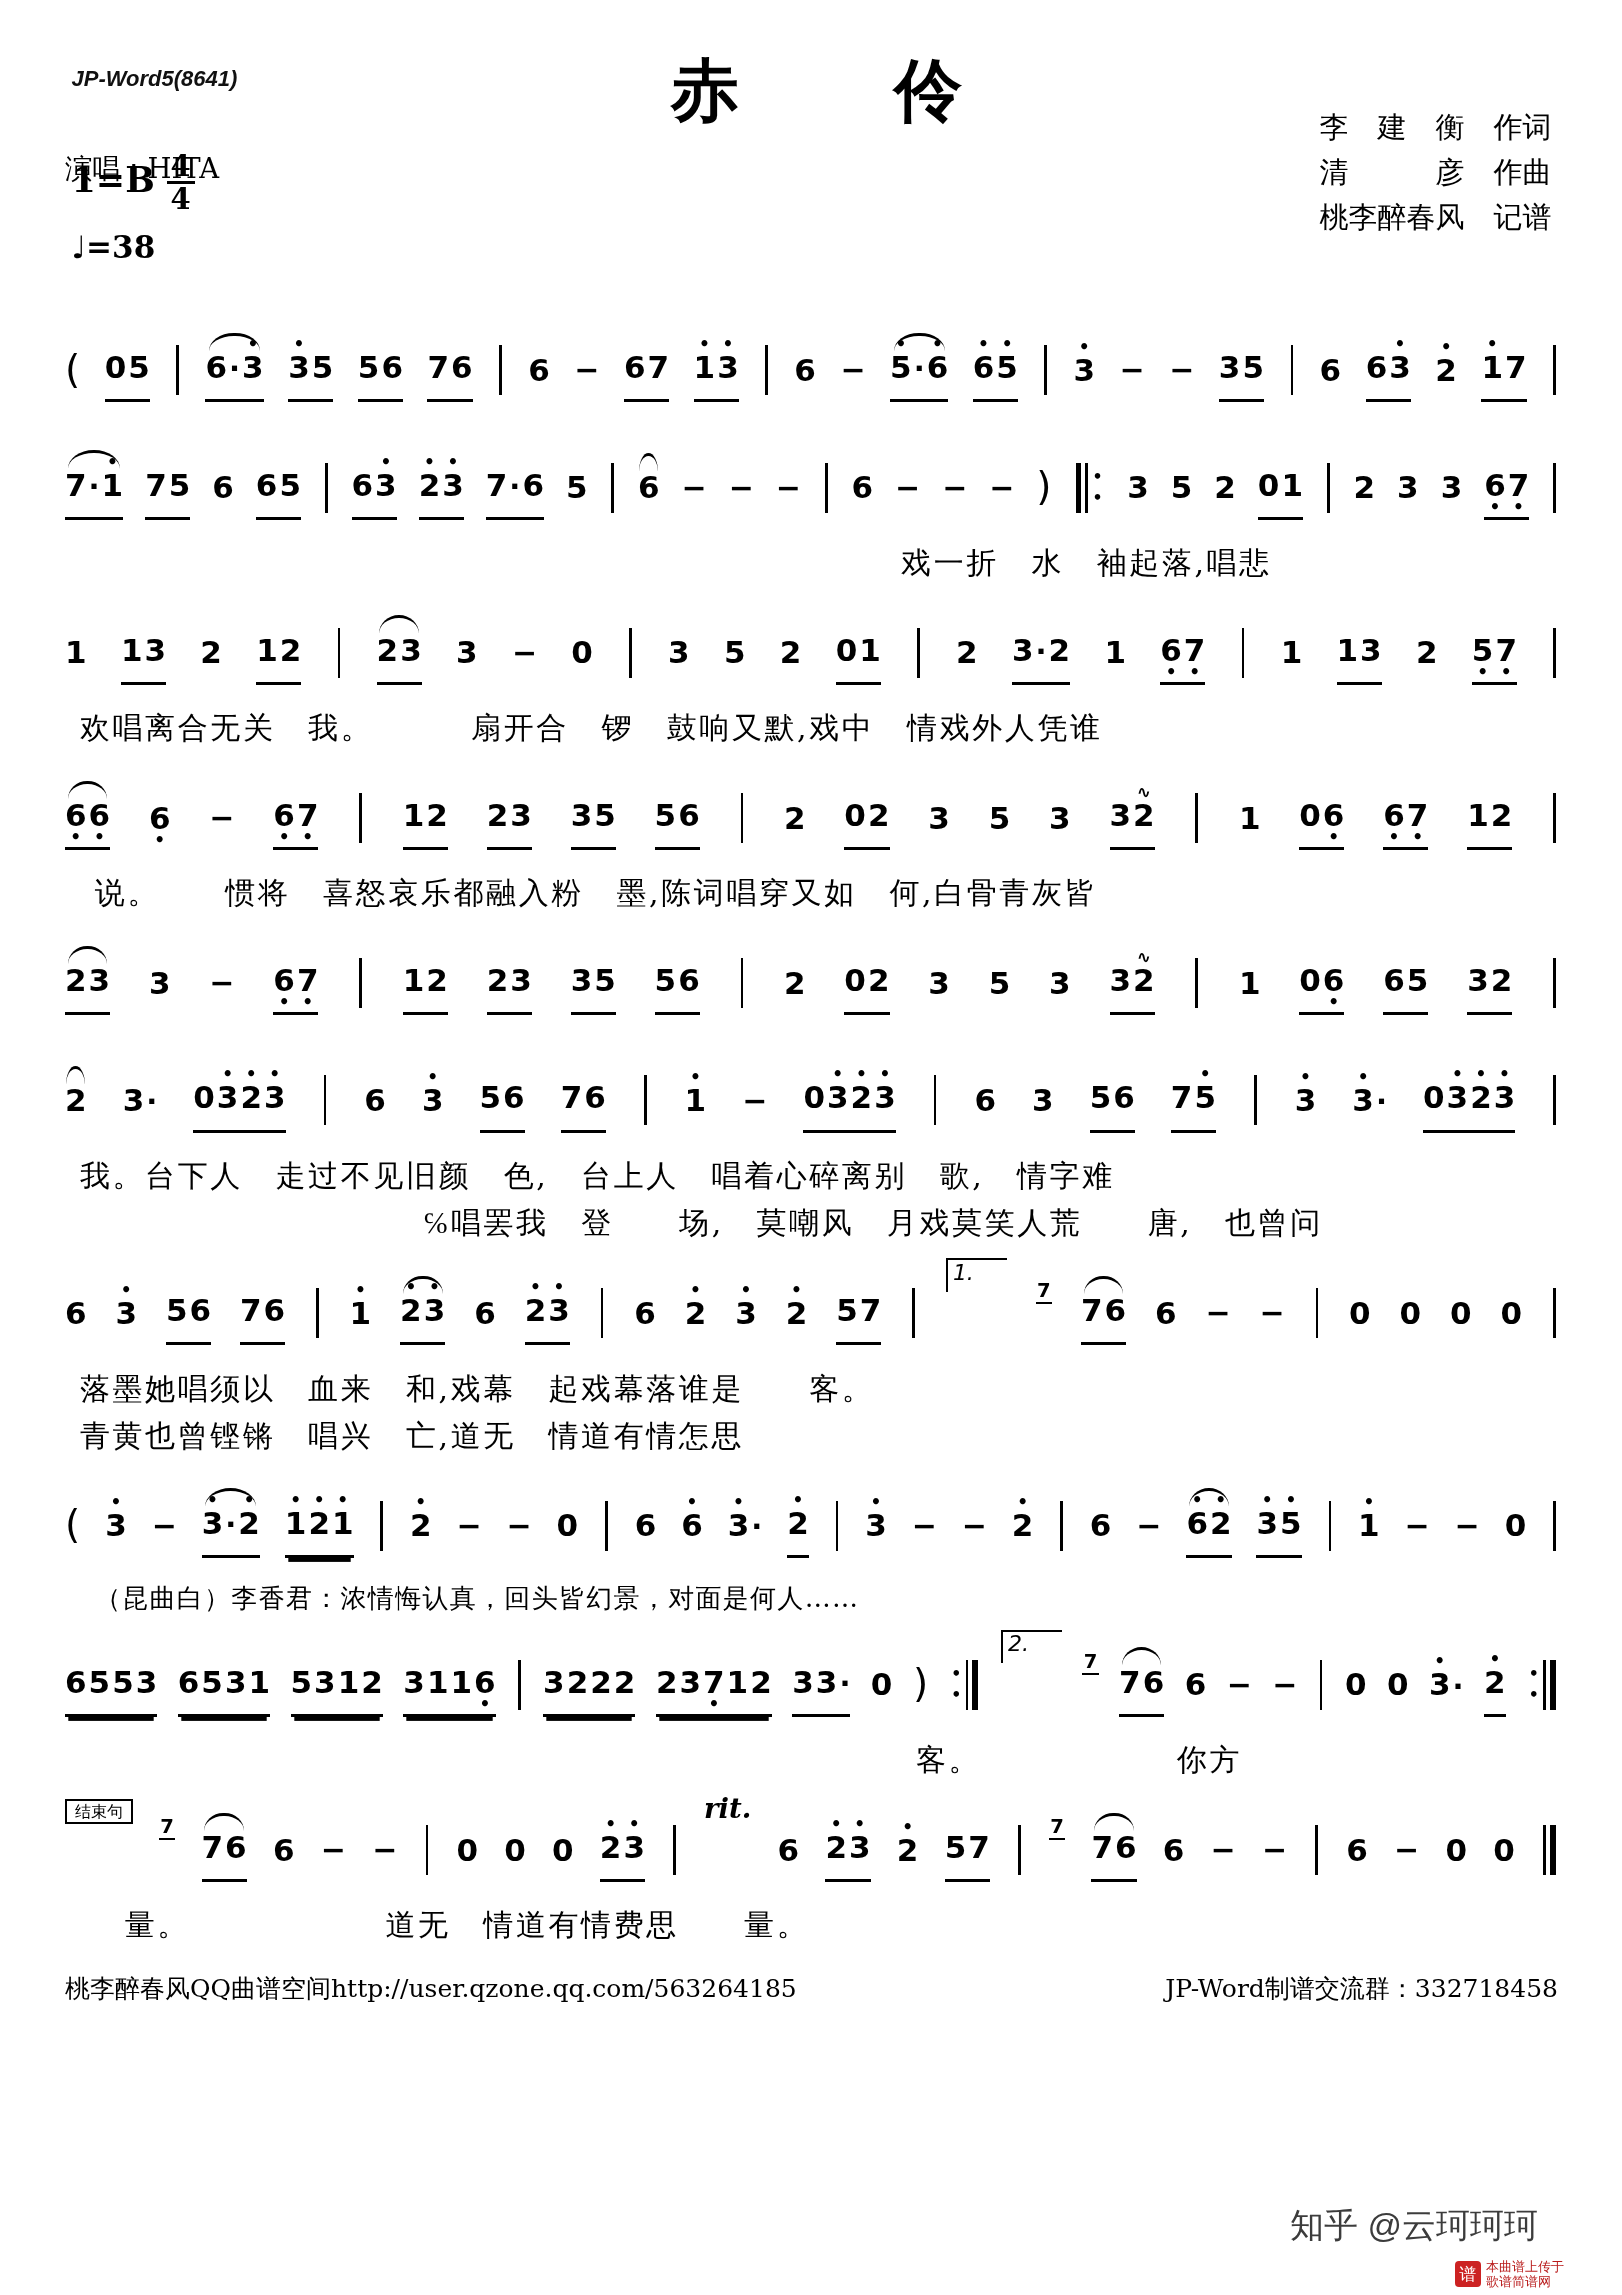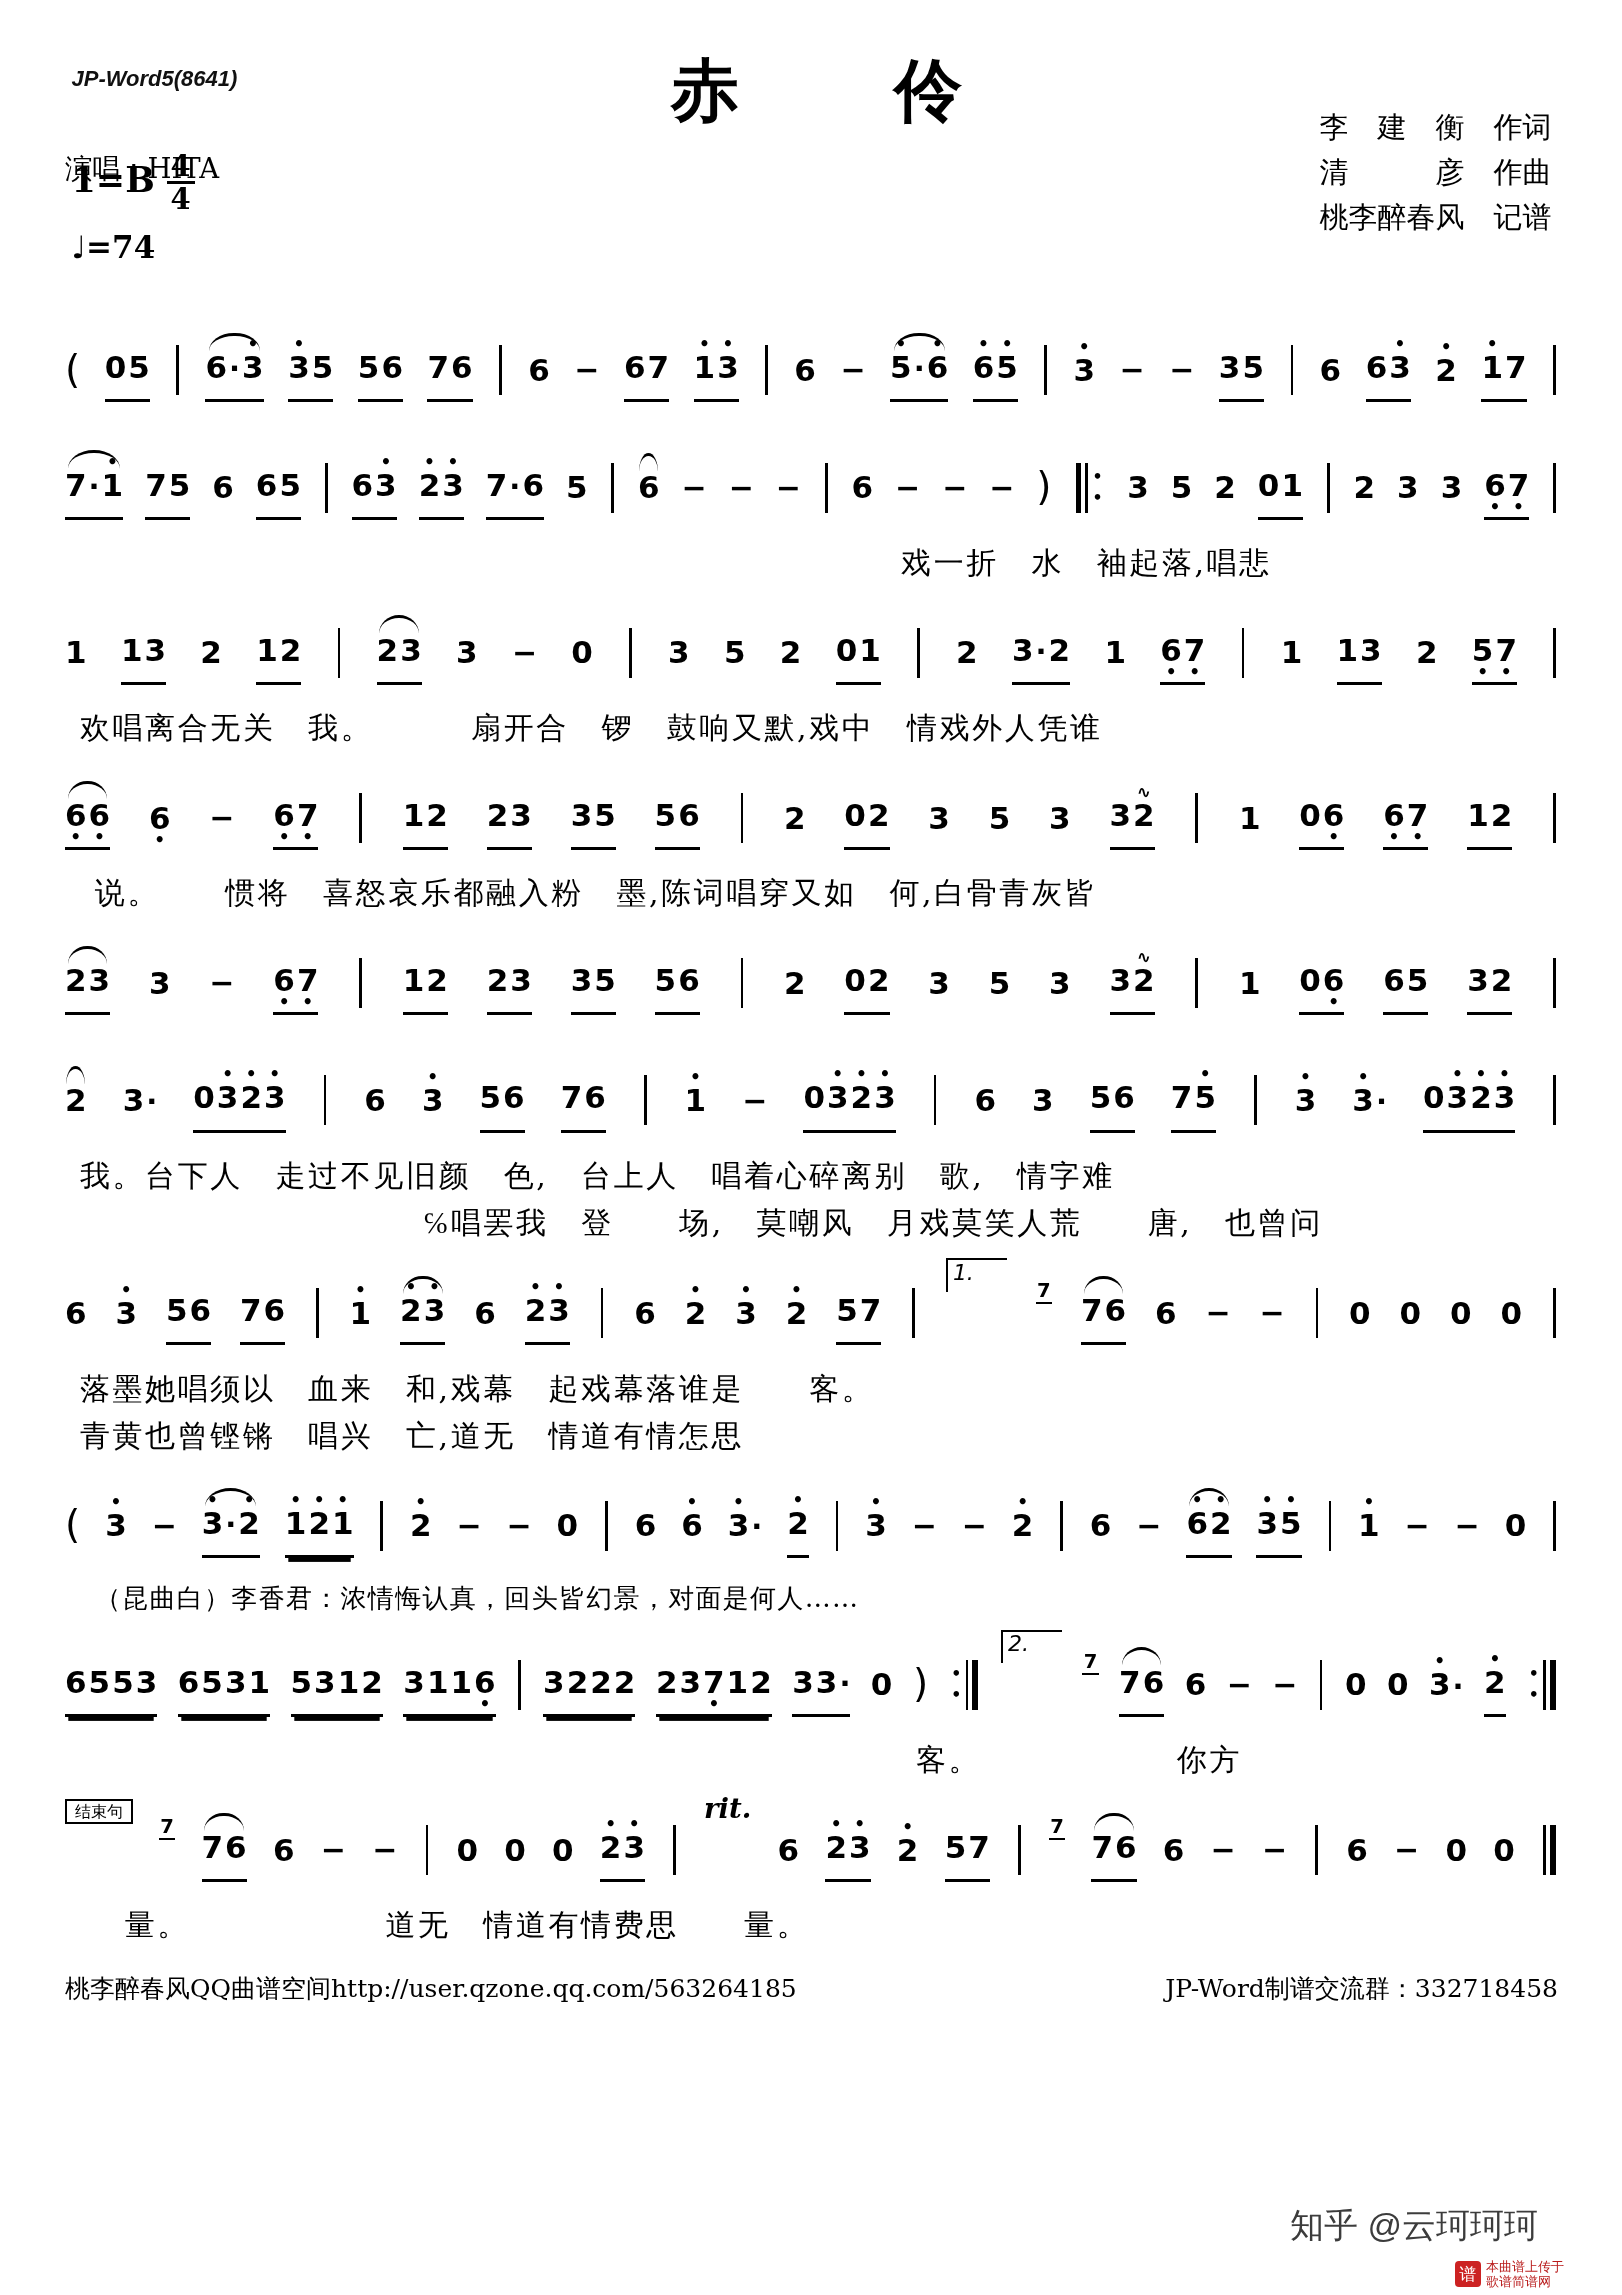--- a/index.html
+++ b/index.html
@@ -69,21 +69,21 @@
   <div class="hdr">
     <div class="jpmark">JP-Word5(8641)</div>
     <div class="title">赤　　伶</div>
     <div class="subtitle">演唱：HITA</div>
     <div class="keyblock">
       <span>1=B</span><span class="frac">
           <span class="ft">4</span>
           <span class="fb">4</span>
         </span>
     </div>
-    <div class="tempo">♩=74</div>
+    <div class="tempo">♩=38</div>
     <div class="credits">
       <div>李　建　衡　作词</div>
       <div>清　　　彦　作曲</div>
       <div>桃李醉春风　记谱</div>
     </div>
   </div>
 
   <div id="score">
       <div class="sys">
         <div class="notes">

